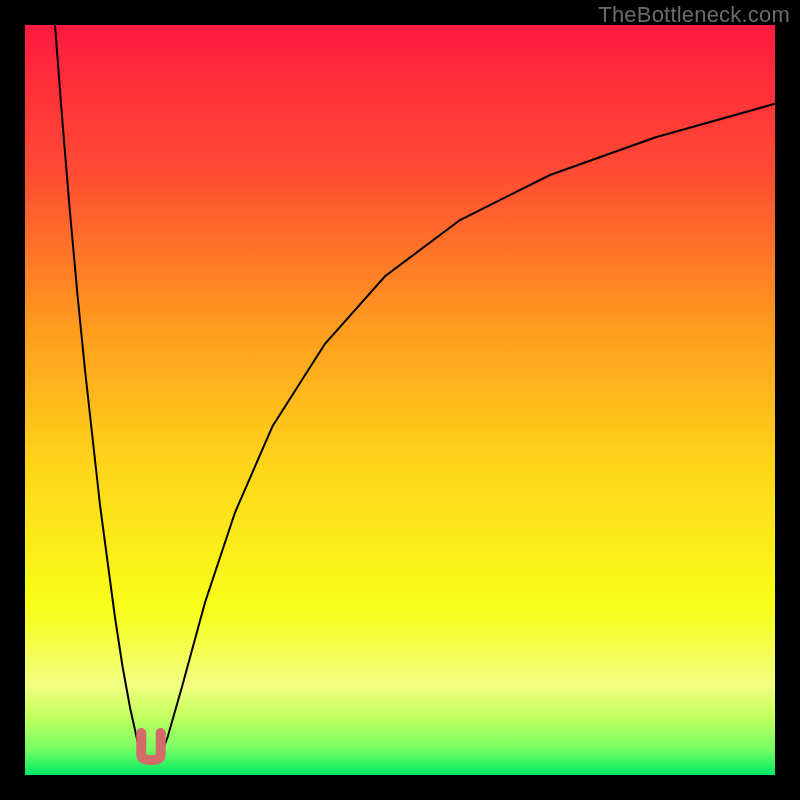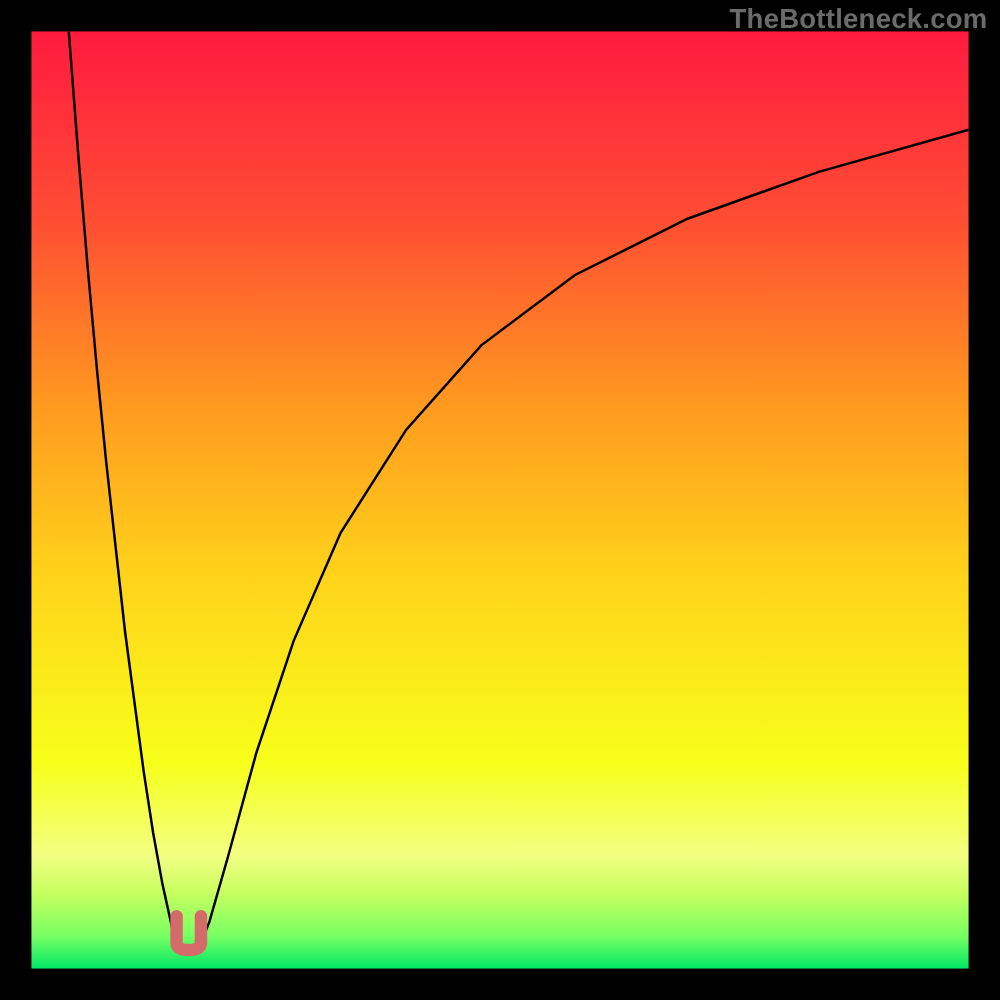--- a/index.html
+++ b/index.html
@@ -17,21 +17,21 @@
     height: 800px;
     background: #000;
   }
   .watermark {
     position: absolute;
     top: 2px;
     right: 10px;
     color: #6b6b6b;
     font-size: 22px;
     letter-spacing: 0.2px;
-    font-weight: 700;
+    font-weight: 400;
     z-index: 20;
   }
   .plot-area {
     position: absolute;
     left: 25px;
     top: 25px;
     width: 750px;
     height: 750px;
   }
 </style>

